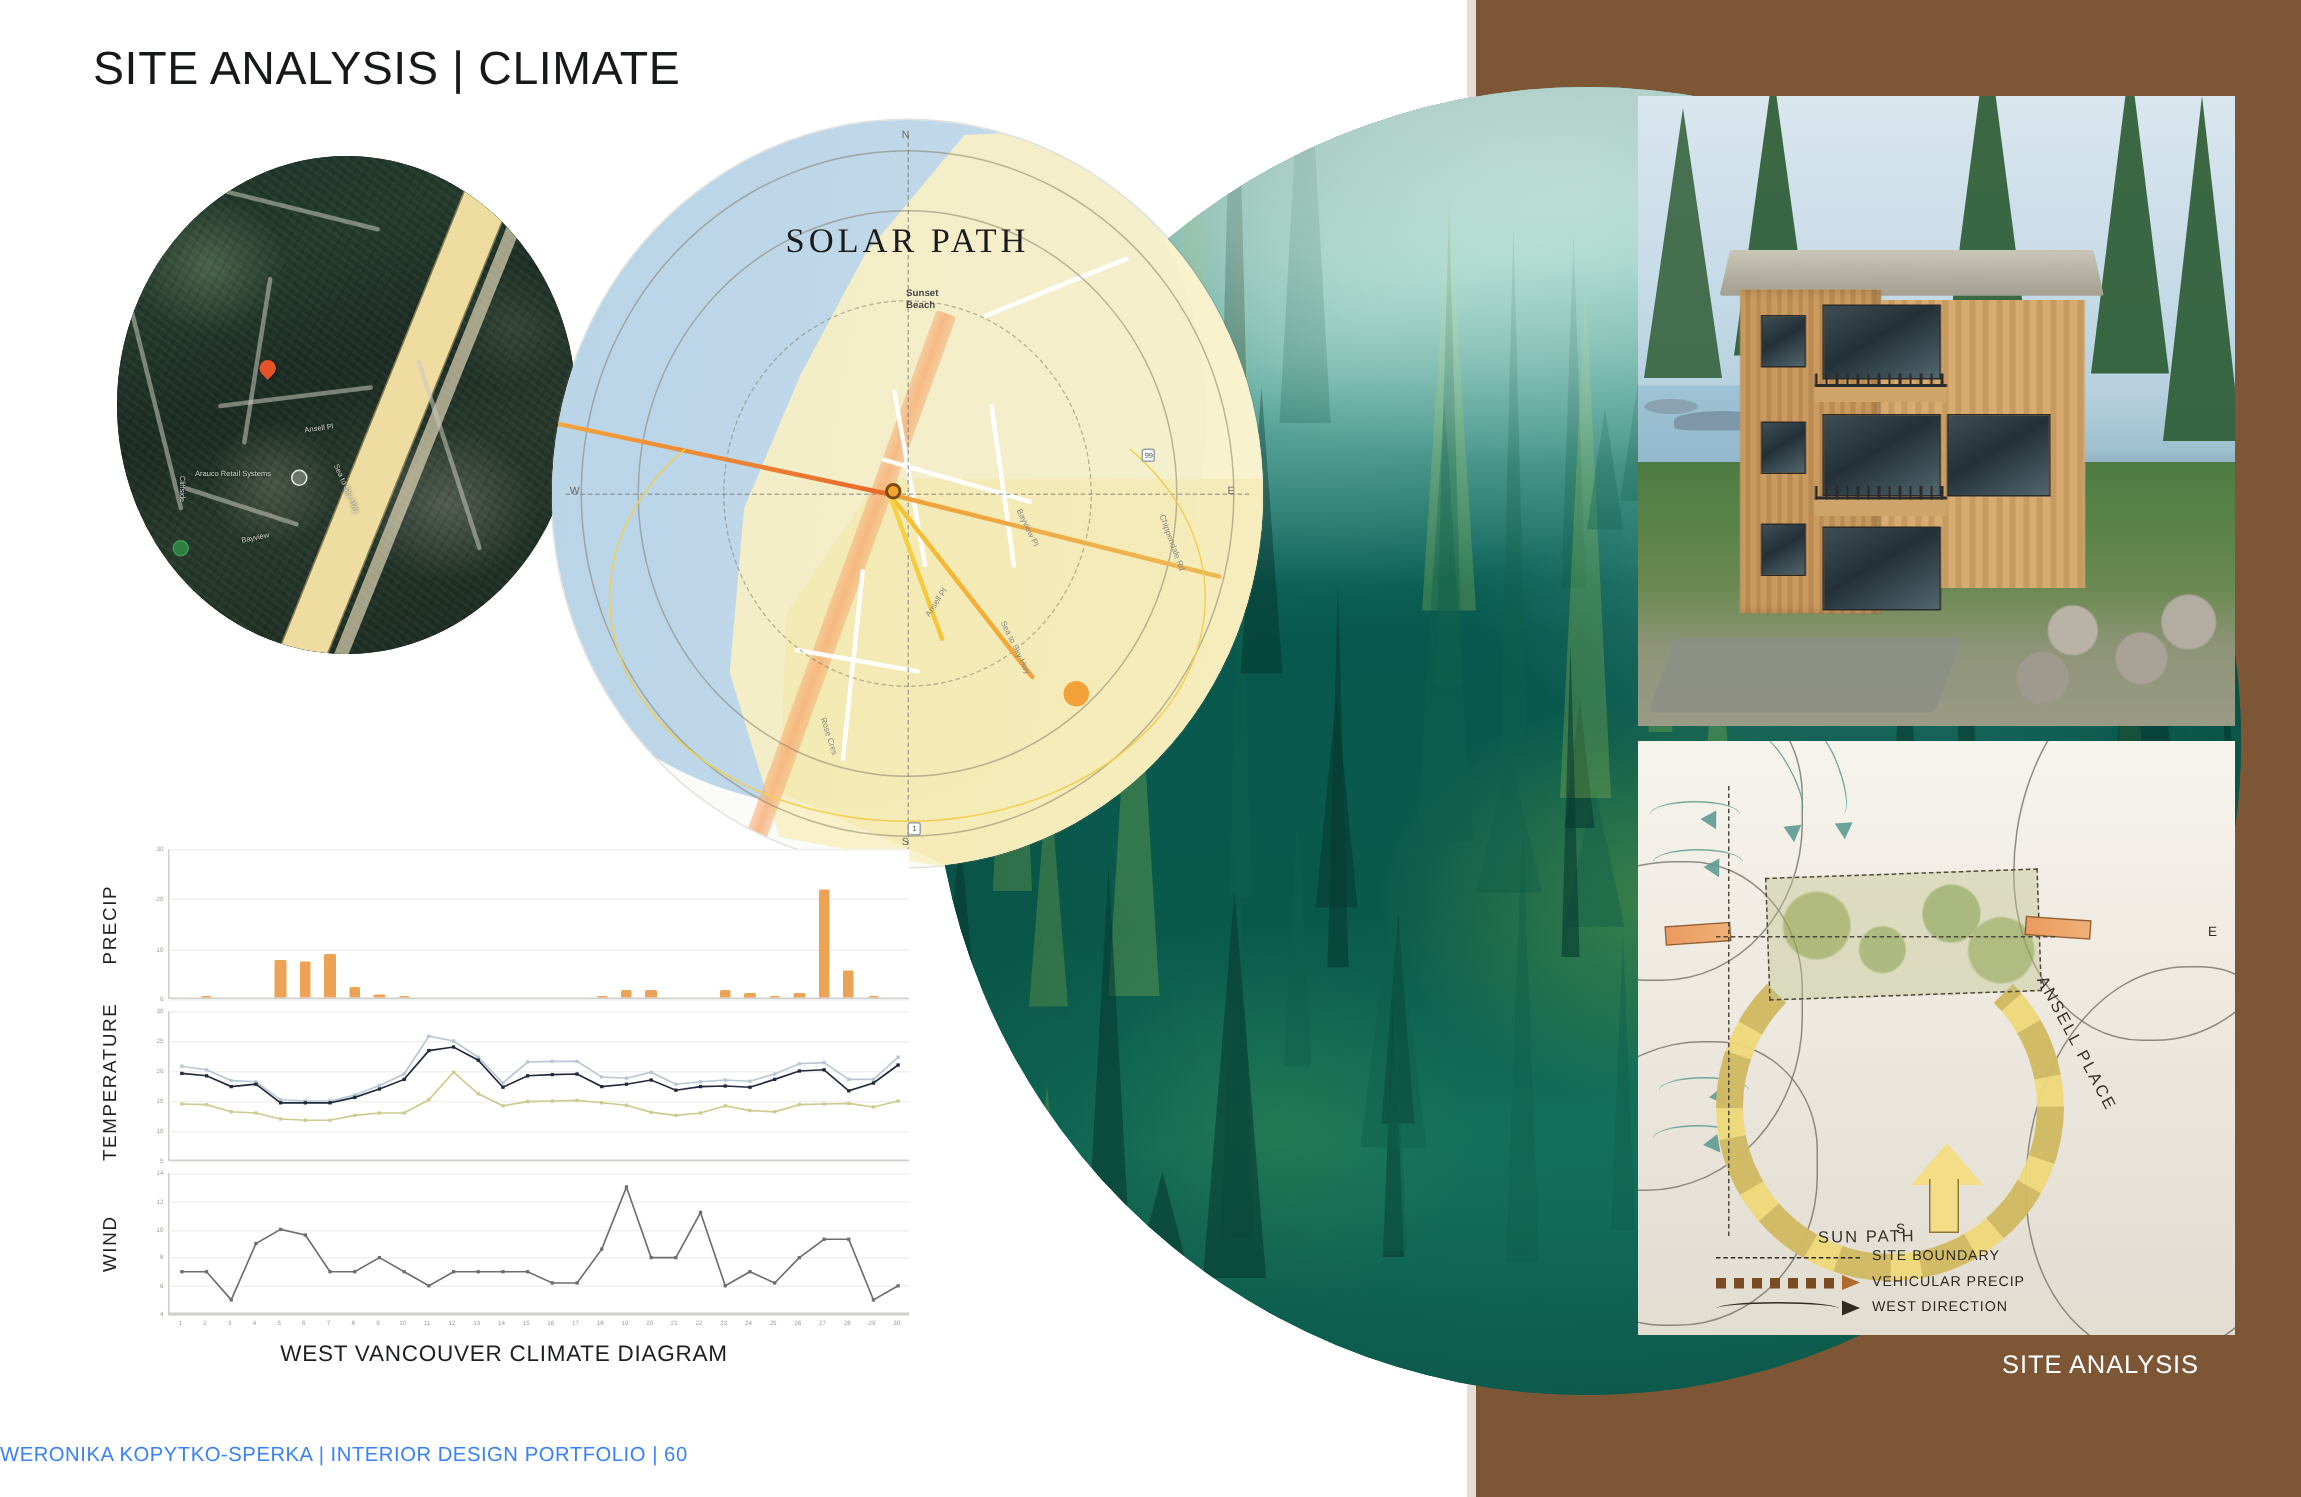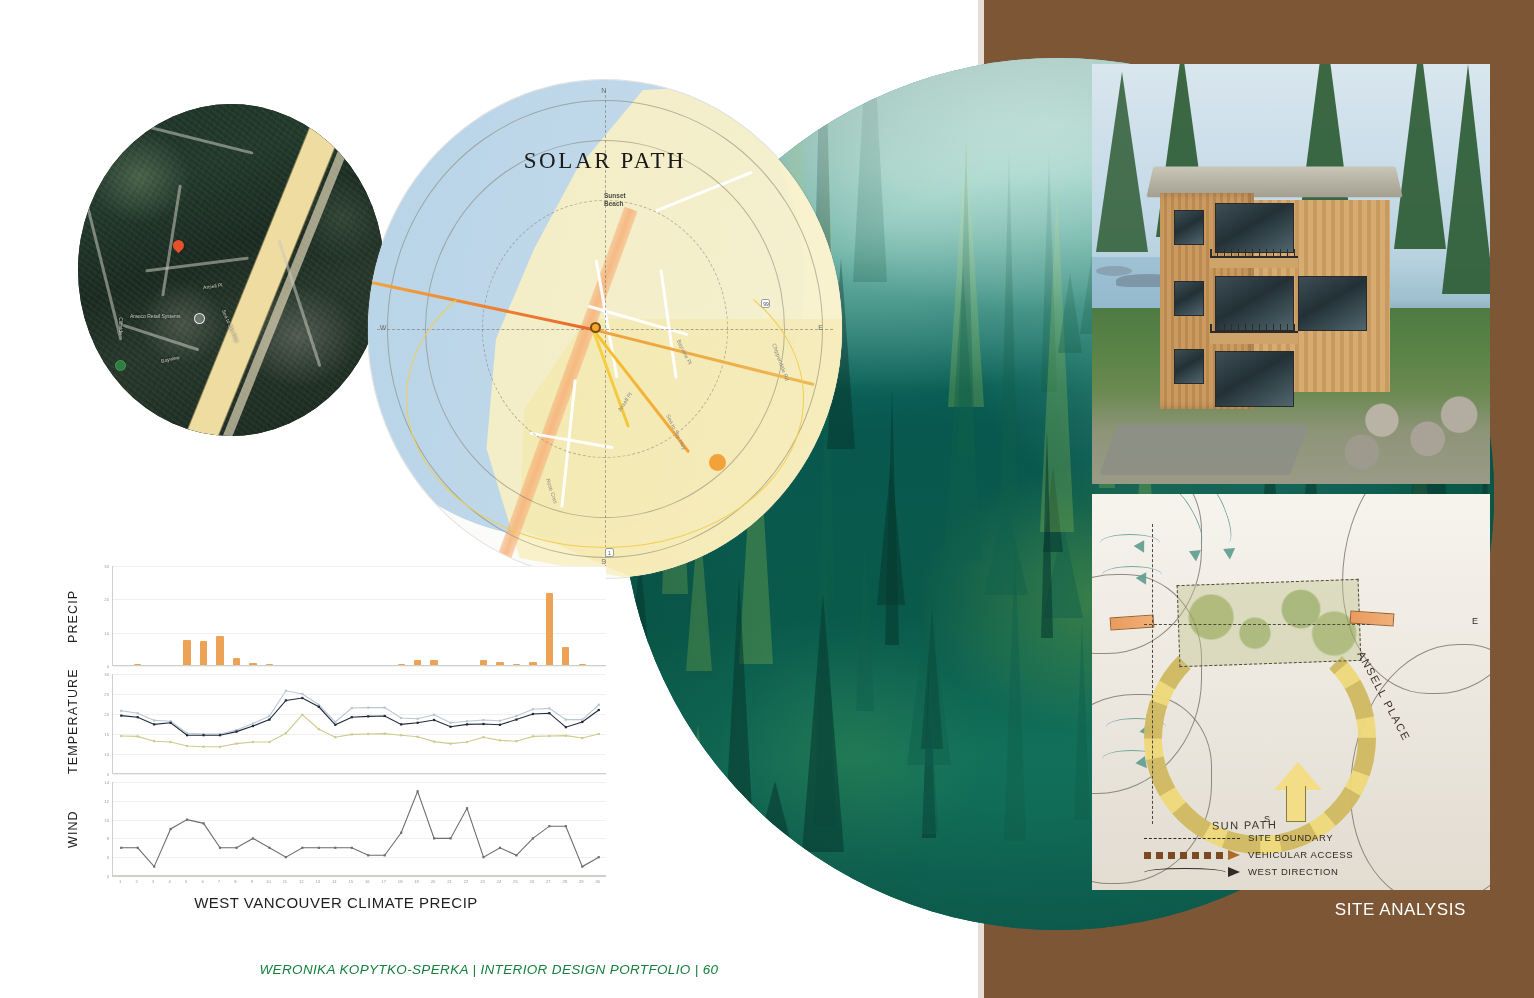--- a/index.html
+++ b/index.html
@@ -42,25 +42,23 @@
     letter-spacing: 0.4px;
     color: #16181a;
     font-weight: 400;
     white-space: nowrap;
   }
 
   
   #footer {
     position: absolute; left: 0; top: 962px;
     width: 978px;
-    text-align: center;
     font-size: 13.5px;
     letter-spacing: 0.35px;
-    color: #15803d;
-    font-style: italic;
+    color: #3b82f6;
   }
 
   
   #forest-circle {
     position: absolute; left: 622px; top: 58px;
     width: 872px; height: 872px;
     border-radius: 50%;
     overflow: hidden;
     background: #0f5b50;
   }
@@ -528,20 +526,21 @@
 </style>
 </head>
 <body>
 
 <div id="page">
 
   <div id="brown-band"></div>
   <div id="brown-band-inner-edge"></div>
   <div id="site-analysis-tag">SITE ANALYSIS</div>
 
+  <div id="page-title">SITE ANALYSIS | CLIMATE</div>
 
   <div id="forest-circle">
     <div class="forest-layer fg1"></div>
     <div class="forest-layer fg2"></div>
     <div id="forest-trees">
         <div style="position:absolute;left:49.0%;top:38.3%;width:0;height:0;border-left:8.0px solid transparent;border-right:8.0px solid transparent;border-bottom:238px solid rgba(16,96,76,.45);transform:translate(-50%,-100%);"></div>
         <div style="position:absolute;left:50.6%;top:64.2%;width:0;height:0;border-left:20.9px solid transparent;border-right:20.9px solid transparent;border-bottom:94px solid rgba(16,96,76,.45);transform:translate(-50%,-100%);"></div>
         <div style="position:absolute;left:28.4%;top:25.7%;width:0;height:0;border-left:17.2px solid transparent;border-right:17.2px solid transparent;border-bottom:304px solid rgba(16,96,76,.45);transform:translate(-50%,-100%);"></div>
         <div style="position:absolute;left:23.5%;top:62.0%;width:0;height:0;border-left:8.7px solid transparent;border-right:8.7px solid transparent;border-bottom:272px solid rgba(16,96,76,.45);transform:translate(-50%,-100%);"></div>
         <div style="position:absolute;left:17.6%;top:92.7%;width:0;height:0;border-left:22.0px solid transparent;border-right:22.0px solid transparent;border-bottom:85px solid rgba(7,58,48,.60);transform:translate(-50%,-100%);"></div>
@@ -759,21 +758,21 @@
         <span class="lg-key">
             <i class="k-boundary"></i>
           </span>
         <span>SITE BOUNDARY</span>
       </div>
       <div class="lg-row">
         <span class="lg-key">
             <i class="k-vehicle"></i>
             <i class="k-vehicle-tip"></i>
           </span>
-        <span>VEHICULAR ACCESS</span>
+        <span>VEHICULAR PRECIP</span>
       </div>
       <div class="lg-row">
         <span class="lg-key">
             <i class="k-wind"></i>
             <i class="k-wind-tip"></i>
           </span>
         <span>WEST DIRECTION</span>
       </div>
     </div>
   </div>
@@ -992,18 +991,18 @@
           <div class="xtick" style="left: 370.5px;">23</div>
           <div class="xtick" style="left: 386.967px;">24</div>
           <div class="xtick" style="left: 403.433px;">25</div>
           <div class="xtick" style="left: 419.9px;">26</div>
           <div class="xtick" style="left: 436.367px;">27</div>
           <div class="xtick" style="left: 452.833px;">28</div>
           <div class="xtick" style="left: 469.3px;">29</div>
           <div class="xtick" style="left: 485.767px;">30</div>
         </div>
       </div>
-    <div id="chart-caption">WEST VANCOUVER CLIMATE PRECIP</div>
+    <div id="chart-caption">WEST VANCOUVER CLIMATE DIAGRAM</div>
   </div>
 
   <div id="footer">WERONIKA KOPYTKO-SPERKA | INTERIOR DESIGN PORTFOLIO  | 60</div>
 
 </div>
 
 </body></html>

